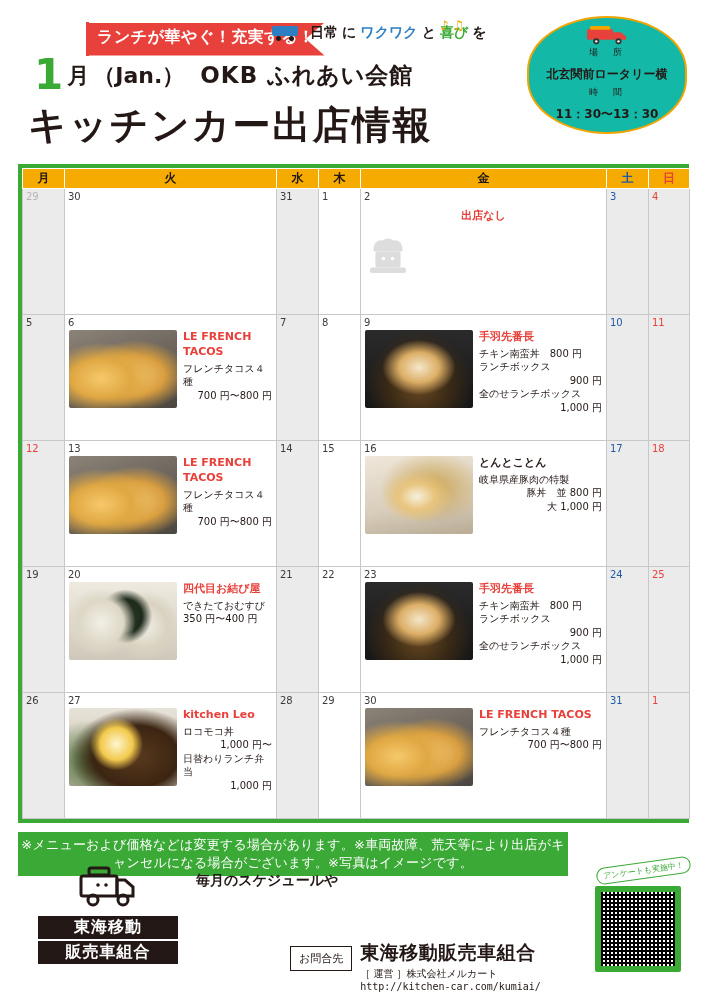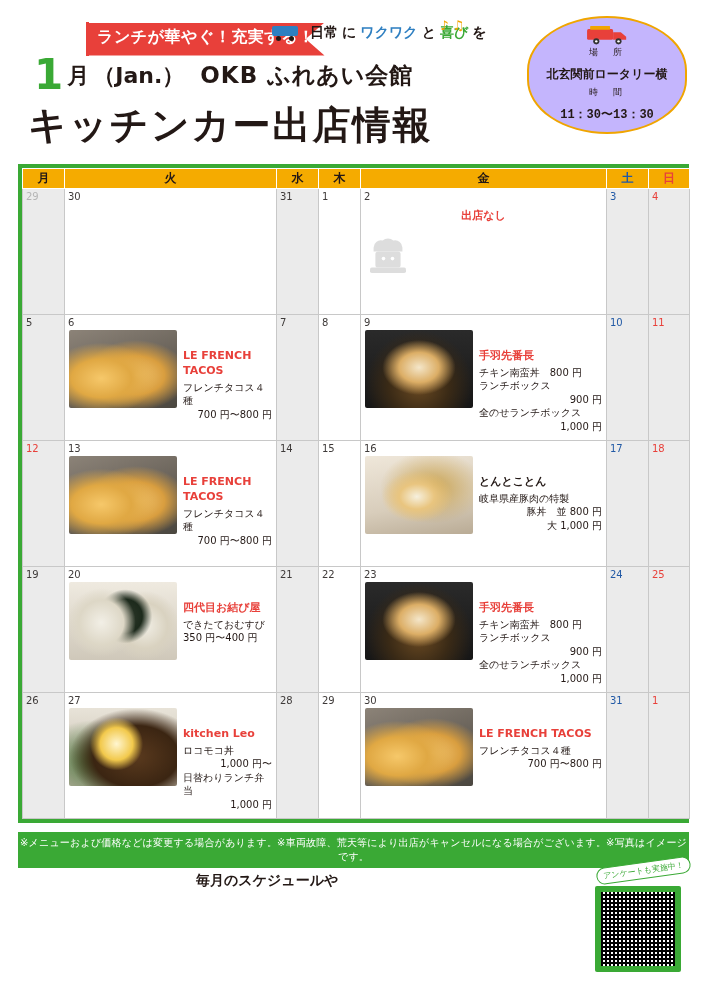--- a/index.html
+++ b/index.html
@@ -134,24 +134,23 @@
 
   
   .info-bubble {
     position: absolute;
     right: 20px;
     top: 16px;
     width: 160px;
     height: 118px;
     border: 2px solid #f0a500;
     border-radius: 50% / 46%;
-    background: #c4b5fd;
+    background: #14b8a6;
     text-align: center;
     padding-top: 26px;
-    font-family: Liberation Mono, monospace;
   }
   .info-bubble .truck {
     position: absolute;
     left: 50%;
     top: 6px;
     transform: translateX(-50%);
     width: 46px; height: 24px;
   }
   .info-bubble .lbl {
     font-size: 9px;
@@ -222,21 +221,20 @@
     background-size: cover;
     background-position: center;
     position: relative;
     overflow: hidden;
   }
   .entry-text {
     flex: 1;
     font-size: 10px;
     line-height: 1.35;
     color: #231815;
-    margin-top: 19px;
   }
   .vendor {
     font-weight: bold;
     font-size: 11px;
     margin-bottom: 2px;
   }
   .vendor.red { color: #e8403a; }
   .vendor.dark { color: #231815; }
   .menu-line { display: block; }
   .ralign { text-align: right; }
@@ -288,24 +286,24 @@
       radial-gradient(ellipse at 62% 62%, #5a3a1e 0%, #3b2512 45%, rgba(0,0,0,0) 70%),
       radial-gradient(ellipse at 26% 68%, #3f6b2e 0%, rgba(0,0,0,0) 55%),
       linear-gradient(180deg, #e8e3d8 0%, #bfb7a8 100%);
   }
 
   
   .footnote {
     position: absolute;
     left: 18px;
     top: 832px;
-    width: 671px;
+    width: 550px;
     background: #3aa935;
     color: #ffffff;
-    font-size: 10px;
+    font-size: 13px;
     text-align: center;
     padding: 4px 0;
     letter-spacing: 0.2px;
   }
 
   
   .footer {
     position: absolute;
     left: 0;
     top: 856px;
@@ -683,25 +681,46 @@
           </td>
         </tr>
       </tbody>
     </table>
   </div>
 
   <div class="footnote">※メニューおよび価格などは変更する場合があります。※車両故障、荒天等により出店がキャンセルになる場合がございます。※写真はイメージです。</div>
 
   <div class="footer">
 
+    <div class="logo-box">
+      <svg class="logo-truck" viewBox="0 0 62 44">
+        <rect x="4" y="10" width="36" height="20" rx="2" fill="none" stroke="#231815" stroke-width="3"></rect>
+        <path d="M40 14 h8 l8 7 v9 h-16 z" fill="none" stroke="#231815" stroke-width="3"></path>
+        <rect x="12" y="2" width="20" height="7" rx="2" fill="none" stroke="#231815" stroke-width="3"></rect>
+        <circle cx="16" cy="34" r="5" fill="none" stroke="#231815" stroke-width="3"></circle>
+        <circle cx="46" cy="34" r="5" fill="none" stroke="#231815" stroke-width="3"></circle>
+        <circle cx="21" cy="19" r="1.8" fill="#231815"></circle>
+        <circle cx="29" cy="19" r="1.8" fill="#231815"></circle>
+      </svg>
+      <div class="logo-band">東海移動</div>
+      <div class="logo-band">販売車組合</div>
+    </div>
 
     <div class="promo">
       <div>毎月のスケジュールや</div>
     </div>
 
+    <div class="contact">
+      <span class="tag">お問合先</span>
+      <span>
+        <div class="org">東海移動販売車組合</div>
+        <div class="sub">［ 運営 ］株式会社メルカート</div>
+        <div class="url">http://kitchen-car.com/kumiai/</div>
+      </span>
+    </div>
 
     <div class="qr-wrap">
       <div class="qr"></div>
     </div>
     <div class="qr-bubble">アンケートも実施中！</div>
   </div>
 
 </div>
 
 </body></html>

